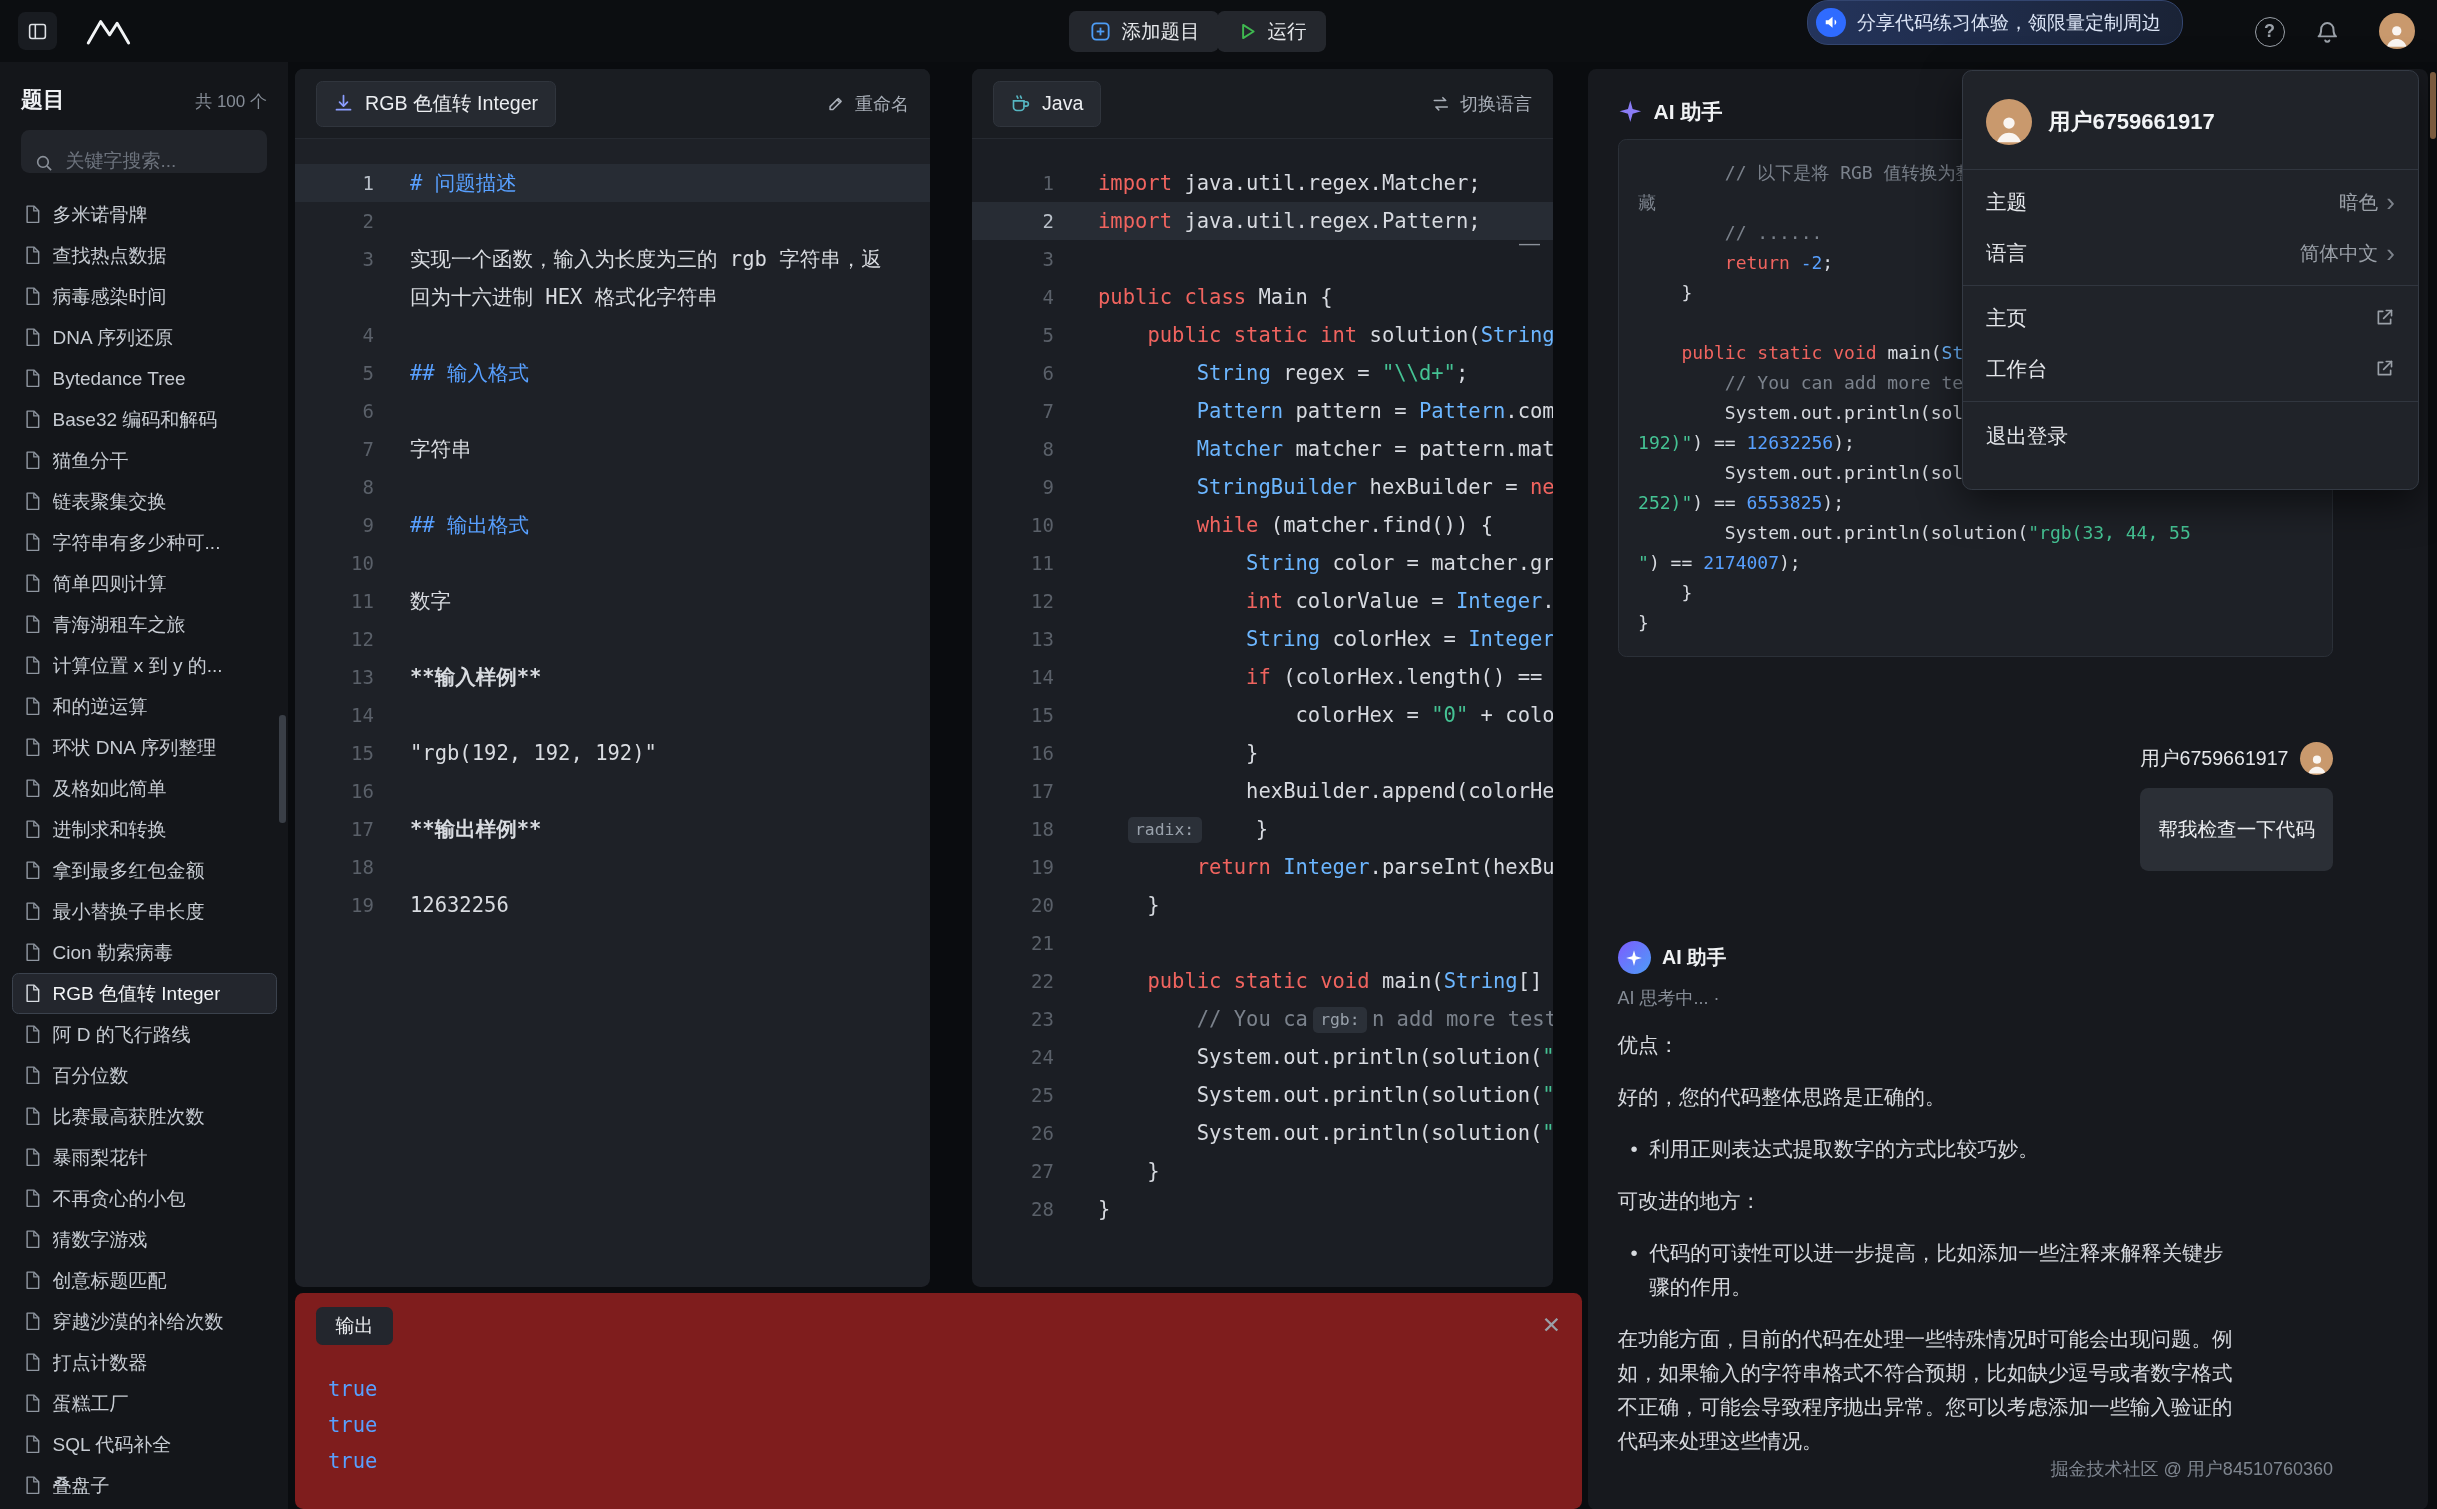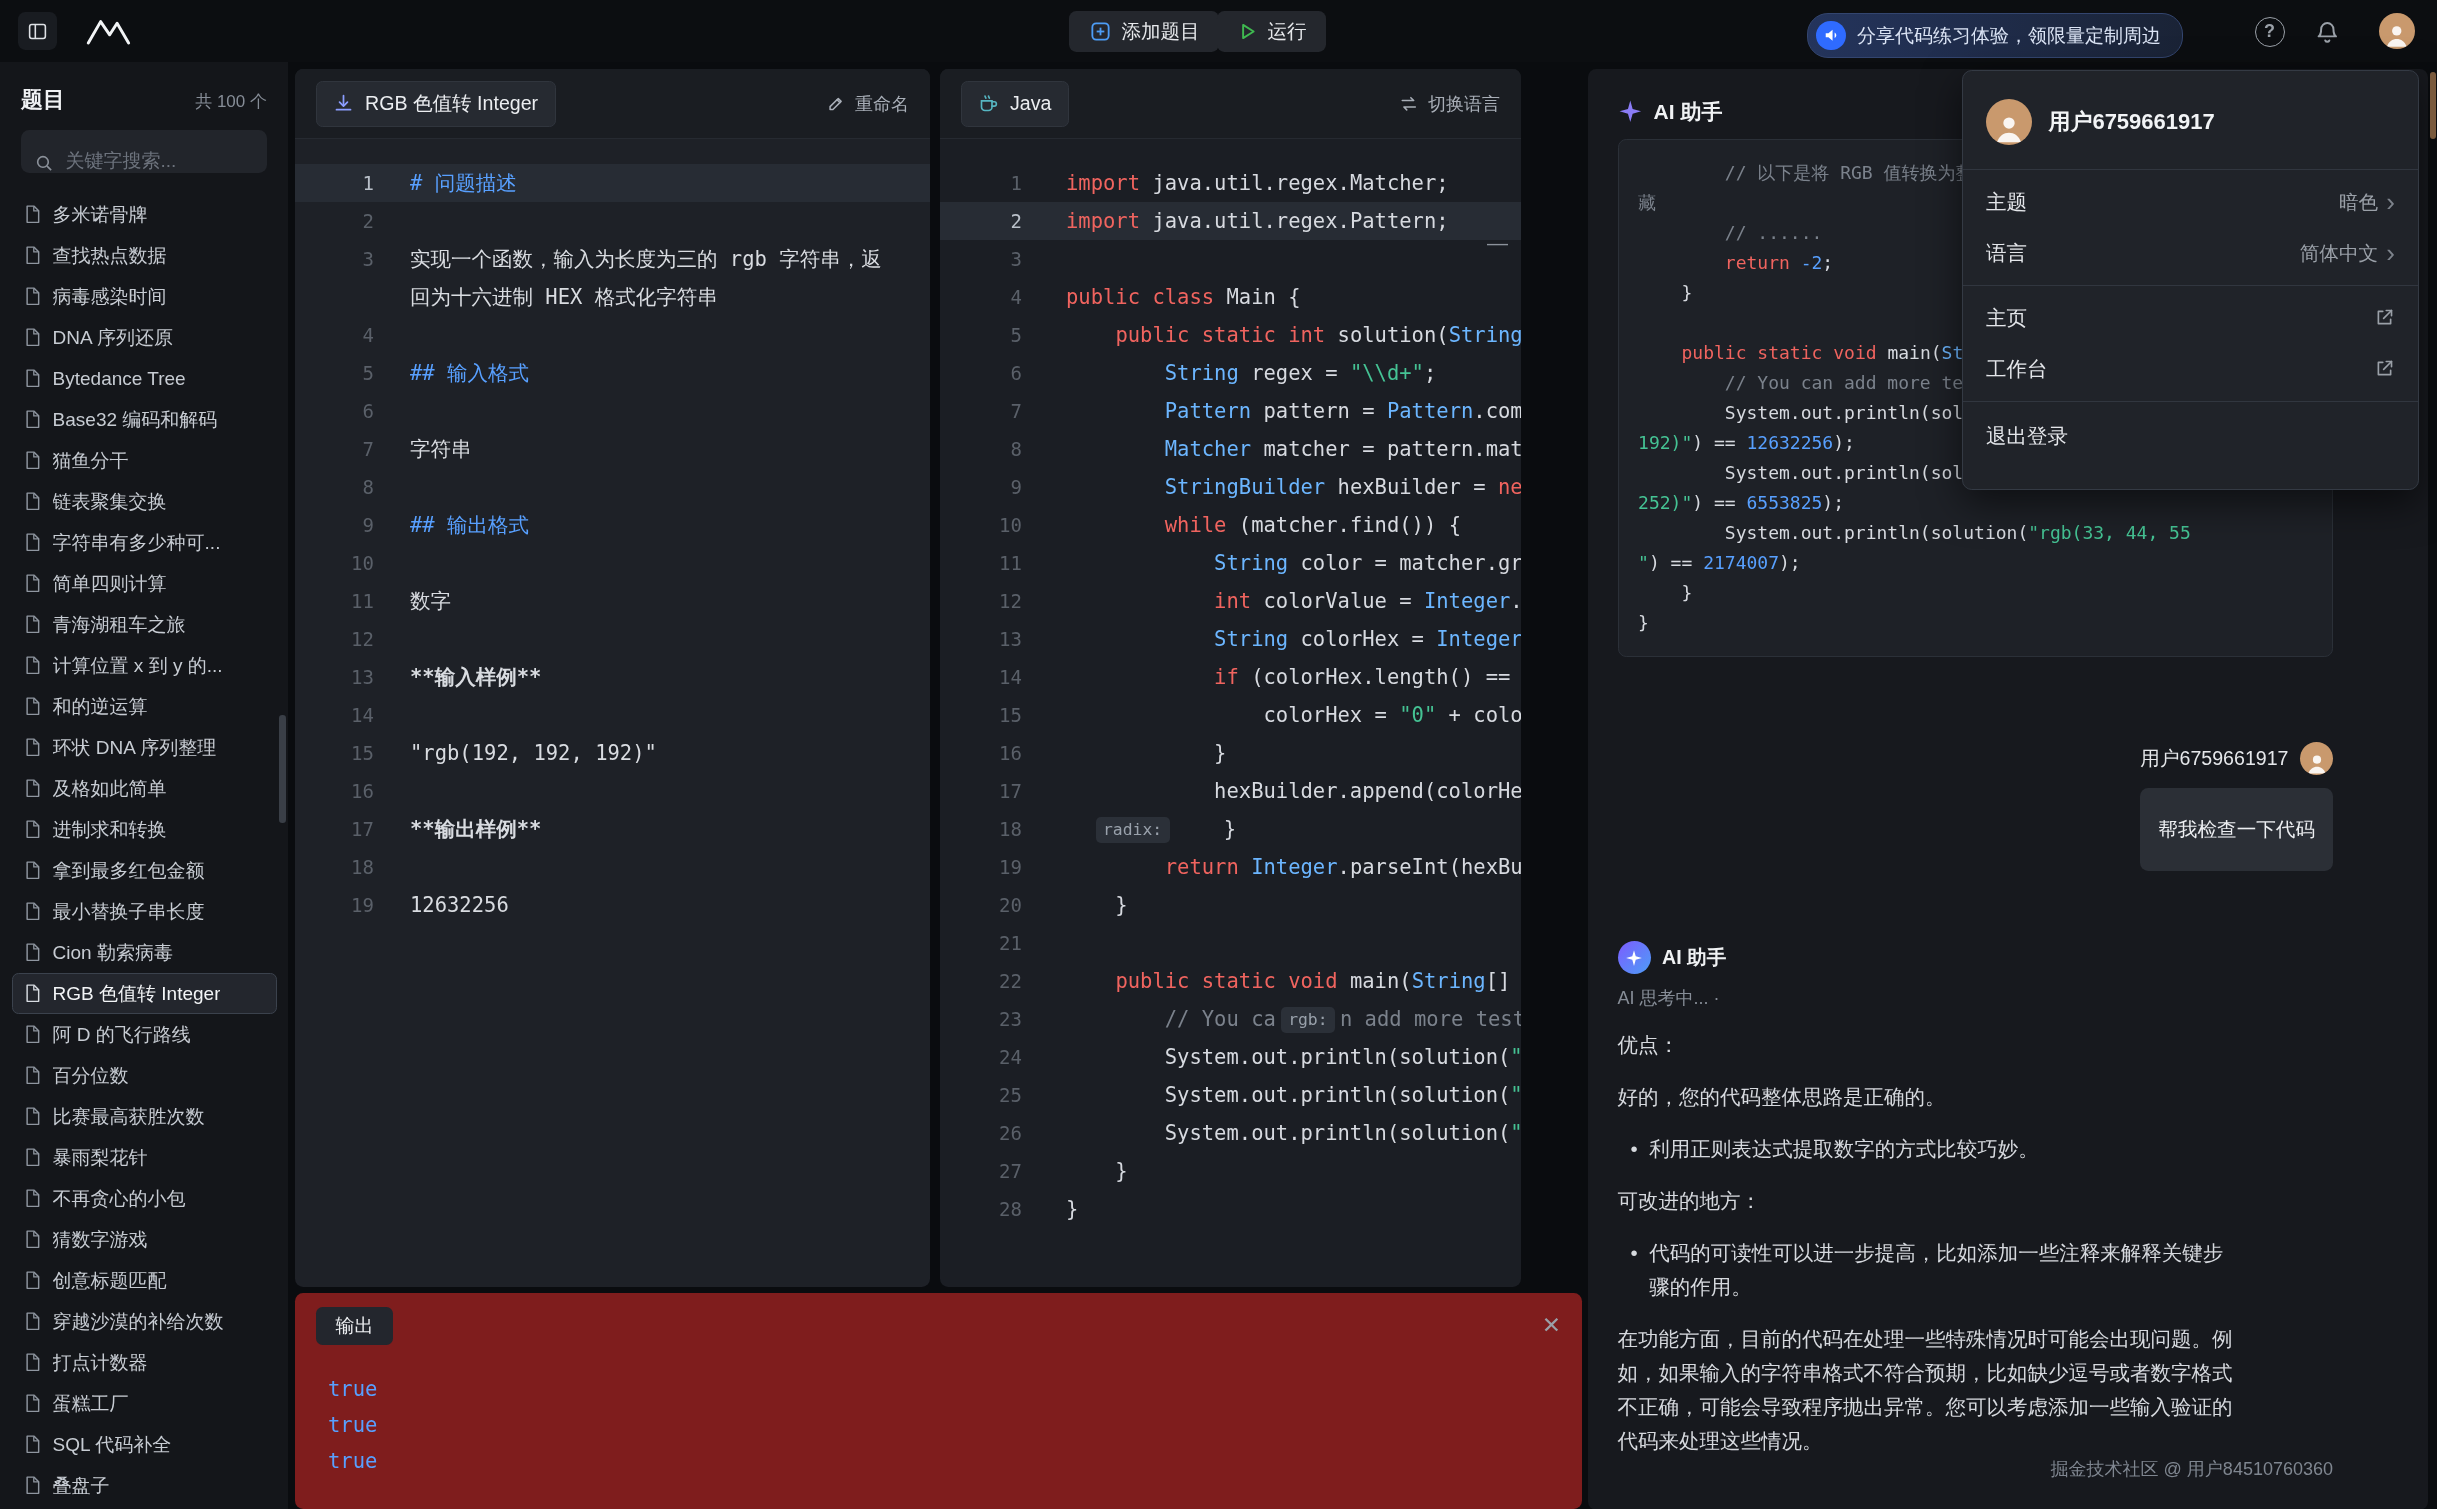--- a/index.html
+++ b/index.html
@@ -11,21 +11,21 @@
   button{font-family:inherit;border:none;cursor:pointer;background:none;color:inherit;padding:0}
   svg{display:block}
 
   
   .topbar{position:absolute;left:0;top:0;width:2438px;height:62px;background:#0c0e11}
   .toggle-btn{position:absolute;left:18px;top:12.3px;width:39px;height:38px;border-radius:7.4px;background:#191c21;display:flex;align-items:center;justify-content:center}
   .logo{position:absolute;left:85px;top:14.7px;width:51px;height:33px}
   .tb-btn{position:absolute;top:10.6px;height:41px;border-radius:7.4px;background:#24272d;display:flex;align-items:center;gap:9.8px;padding:0 19.6px;font-size:19.6px;color:#e7e9ec}
   #add-btn{left:1069px}
   #run-btn{left:1217px}
-  .banner{position:absolute;right:255px;top:13px;height:43px;border-radius:21px;display:flex;align-items:center;gap:11.5px;padding:0 21px 0 8.2px;
+  .banner{position:absolute;right:255px;top:0;height:43px;border-radius:21px;display:flex;align-items:center;gap:11.5px;padding:0 21px 0 8.2px;
     background:linear-gradient(90deg,#24345c,#1a2336);border:0.8px solid #33456f;font-size:19px;color:#dbe4f5}
   .banner-ic{width:29.5px;height:29.5px;border-radius:50%;background:#2f6bff;display:flex;align-items:center;justify-content:center;flex:none}
   .icon-btn{position:absolute;top:16.4px;width:31px;height:31px;display:flex;align-items:center;justify-content:center;color:#9aa0a8}
   #help-btn{left:2254px}
   #bell-btn{left:2312px}
   .qmark{width:28px;height:28px;border:1.6px solid #9aa0a8;border-radius:50%;display:flex;align-items:center;justify-content:center;font-size:18px;font-weight:bold;color:#9aa0a8}
   .avatar-btn{position:absolute;left:2379px;top:13px;width:36px;height:36px;border-radius:50%;background:#c9996d;overflow:hidden;display:flex;align-items:flex-end;justify-content:center}
 
   
   .sidebar{position:absolute;left:0;top:62px;width:288px;bottom:0;background:#14161a}
@@ -39,21 +39,21 @@
   .sd-item{height:39px;display:flex;align-items:center;gap:10.6px;padding:0 9px;border-radius:6.5px;border:0.8px solid transparent;color:#c7ccd3;font-size:19px}
   .sd-item .doc-ic{width:20.5px;height:20.5px;color:#8f96a0;flex:none}
   .sd-label{white-space:nowrap;overflow:hidden;text-overflow:ellipsis}
   .sd-item.sel{background:#23262d;border-color:#3b424d;color:#f3f5f7}
   .sd-item.sel .doc-ic{color:#d8dce2}
   .sd-scroll{position:absolute;right:2.5px;top:653px;width:6.5px;height:108px;border-radius:3.3px;background:#3a3f47}
 
   
   .panel{position:absolute;border-radius:8.2px;overflow:hidden}
   #panel-problem{left:295px;top:69px;width:635px;height:1218px;background:#1e2127}
-  #panel-code{left:940px;top:69px;width:581px;height:1218px;background:#1b1e24}
+  #panel-code{left:972px;top:69px;width:581px;height:1218px;background:#1b1e24}
   #panel-output{left:295px;top:1293px;width:1287px;height:216px;background:#7f1d1d}
   #panel-ai{left:1588px;top:69px;width:840px;height:1441px;background:#17191e}
   .ph{height:69px;display:flex;align-items:center;justify-content:space-between;padding:0 21px;background:#1a1d22;border-bottom:0.8px solid #262a31}
   .chip{display:flex;align-items:center;gap:10.6px;background:#262a31;border:0.8px solid #30353d;border-radius:6.5px;height:44px;padding:0 16.4px;font-size:19.6px;color:#eceef1}
   .ph-action{display:flex;align-items:center;gap:9px;color:#a8aeb7;font-size:18px}
 
   
   .md-content{padding-top:24.6px}
   .md-line{display:flex;min-height:38px;line-height:38px;font-family:"DejaVu Sans Mono","DejaVu Sans",monospace;font-size:20.5px}
   .md-num{width:79px;text-align:right;color:#5a6069;flex:none;font-size:19px}

